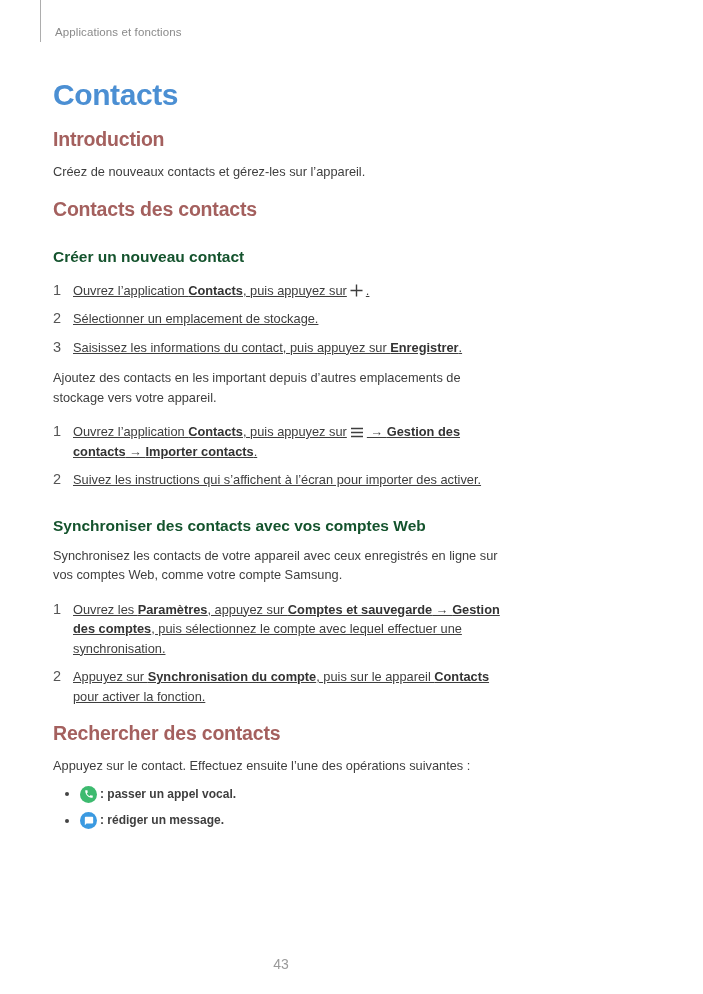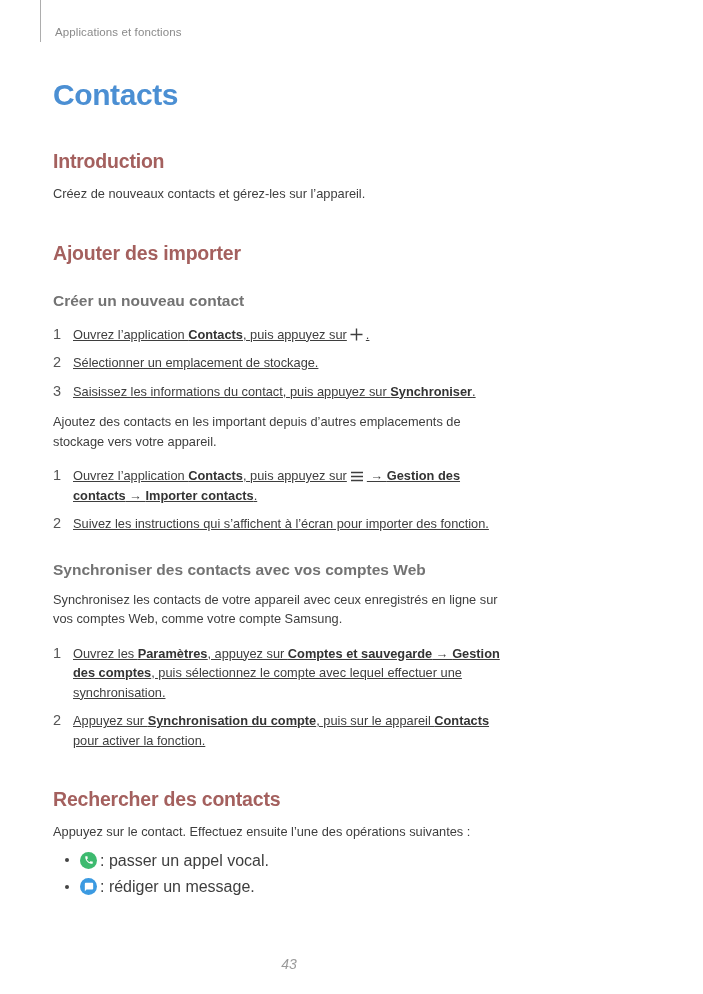--- a/index.html
+++ b/index.html
@@ -34,31 +34,31 @@
     letter-spacing: 0.1px;
   }
   h1.title {
     margin-top: 40px;
     font-size: 30px;
     font-weight: 700;
     letter-spacing: -0.4px;
     color: var(--title-blue, #4b8fd3);
   }
   h2.rust {
-    margin-top: 38px;
+    margin-top: 16px;
     font-size: 19.5px;
     font-weight: 700;
     letter-spacing: -0.2px;
     color: var(--heading-rust, #a4605e);
   }
   h3.sub {
     margin-top: 27px;
     font-size: 15.5px;
     font-weight: 700;
-    color: #737373;
+    color: #14532d;
   }
   p.body {
     margin-top: 11px;
     font-size: 12.8px;
     line-height: 19.5px;
     color: var(--text, #3e3e3e);
     max-width: 595px;
   }
   ol.steps {
     list-style: none;
@@ -88,22 +88,23 @@
   .inline-icon svg { display: block; }
   ul.actions {
     list-style: none;
     margin-top: 9px;
     padding-left: 12px;
   }
   ul.actions li {
     display: flex;
     align-items: center;
     margin-bottom: 7px;
-    font-size: 16px;
-    line-height: 19.5px;
+    font-size: 12px;
+    line-height: 19.5px;
+    font-weight: bold;
   }
   .bullet-dot {
     width: 4px; height: 4px;
     border-radius: 50%;
     background: #444;
     margin-right: 11px;
     flex: 0 0 auto;
   }
   .circle-icon {
     width: 17px; height: 17px;
@@ -112,72 +113,71 @@
     align-items: center;
     justify-content: center;
     margin-right: 3px;
     flex: 0 0 auto;
   }
   .circle-icon.green { background: var(--call-green, #3dba6f); }
   .circle-icon.blue  { background: var(--message-blue, #3b9ae1); }
   .page-number {
     position: absolute;
     bottom: 22px;
-    left: 8px;
+    left: 0;
     width: 100%;
     text-align: center;
     font-size: 14px;
     color: var(--page-number, #9a9a9a);
-    font-style: italic;
   }
 </style>
 </head>
 <body>
 
 <div class="page">
   <div class="top-rule"></div>
   <div class="breadcrumb">Applications et fonctions</div>
 
   <div class="content">
     <h1 class="title">Contacts</h1>
 
     <h2 class="rust">Introduction</h2>
     <p class="body">Créez de nouveaux contacts et gérez-les sur l’appareil.</p>
 
-    <h2 class="rust">Ajouter des importer</h2>
+    <h2 class="rust">Contacts des contacts</h2>
 
     <h3 class="sub">Créer un nouveau contact</h3>
     <ol class="steps">
       <li>
         <span class="step-num">1</span>
         <span class="step-body"><span>Ouvrez l’application </span><b>Contacts</b><span>, puis appuyez sur</span><span class="inline-icon"><svg width="13" height="13" viewBox="0 0 13 13">
                 <path d="M6.5 0.5 V12.5 M0.5 6.5 H12.5" stroke="#3e3e3e" stroke-width="1.4" fill="none"></path>
               </svg></span><span>.</span></span>
       </li>
       <li>
         <span class="step-num">2</span>
         <span class="step-body"><span>Sélectionner un emplacement de stockage.</span></span>
       </li>
       <li>
         <span class="step-num">3</span>
-        <span class="step-body"><span>Saisissez les informations du contact, puis appuyez sur </span><b>Synchroniser</b><span>.</span></span>
+        <span class="step-body"><span>Saisissez les informations du contact, puis appuyez sur </span><b>Enregistrer</b><span>.</span></span>
       </li>
     </ol>
 
     <p class="body">Ajoutez des contacts en les important depuis d’autres emplacements de stockage vers votre appareil.</p>
     <ol class="steps">
       <li>
         <span class="step-num">1</span>
         <span class="step-body"><span>Ouvrez l’application </span><b>Contacts</b><span>, puis appuyez sur</span><span class="inline-icon"><svg width="14" height="11" viewBox="0 0 14 11">
                 <path d="M1 1.5 H13 M1 5.5 H13 M1 9.5 H13" stroke="#3e3e3e" stroke-width="1.3" fill="none"></path>
               </svg></span><span> → </span><b>Gestion des contacts</b><span> → </span><b>Importer contacts</b><span>.</span></span>
       </li>
       <li>
         <span class="step-num">2</span>
-        <span class="step-body"><span>Suivez les instructions qui s’affichent à l’écran pour importer des fonction.</span></span>
+        <span class="step-body"><span>Suivez les instructions qui s’affichent à l’écran pour importer des activer.</span></span>
       </li>
     </ol>
 
     <h3 class="sub">Synchroniser des contacts avec vos comptes Web</h3>
     <p class="body">Synchronisez les contacts de votre appareil avec ceux enregistrés en ligne sur vos comptes Web, comme votre compte Samsung.</p>
     <ol class="steps">
       <li>
         <span class="step-num">1</span>
         <span class="step-body"><span>Ouvrez les </span><b>Paramètres</b><span>, appuyez sur </span><b>Comptes et sauvegarde</b><span> → </span><b>Gestion des comptes</b><span>, puis sélectionnez le compte avec lequel effectuer une synchronisation.</span></span>
       </li>

